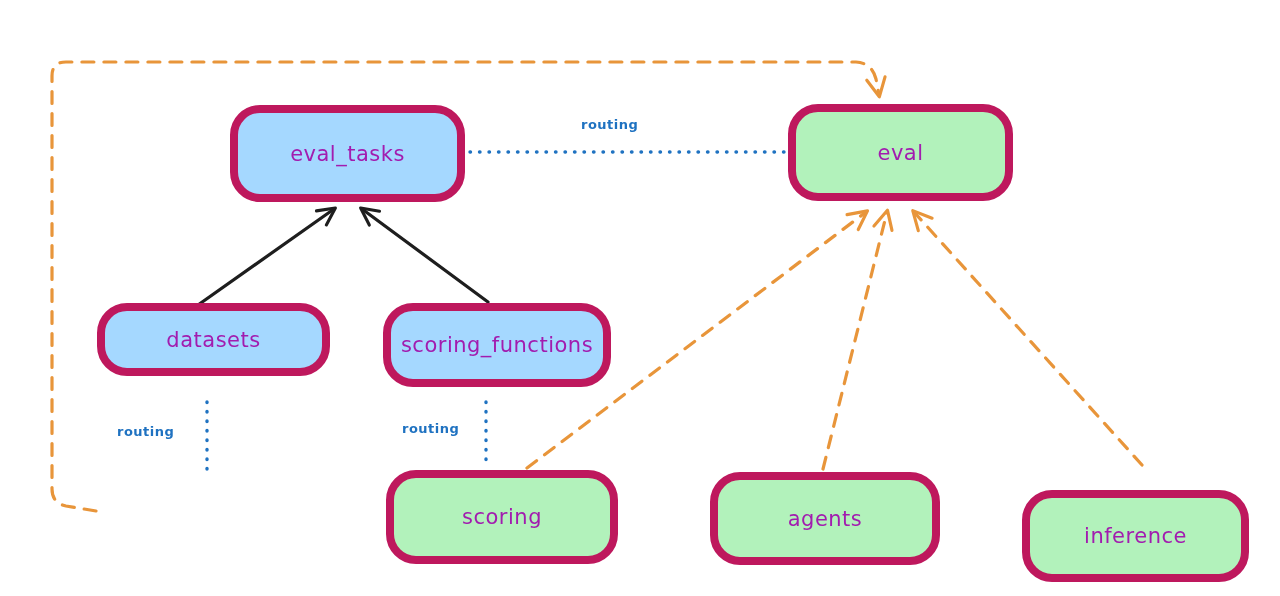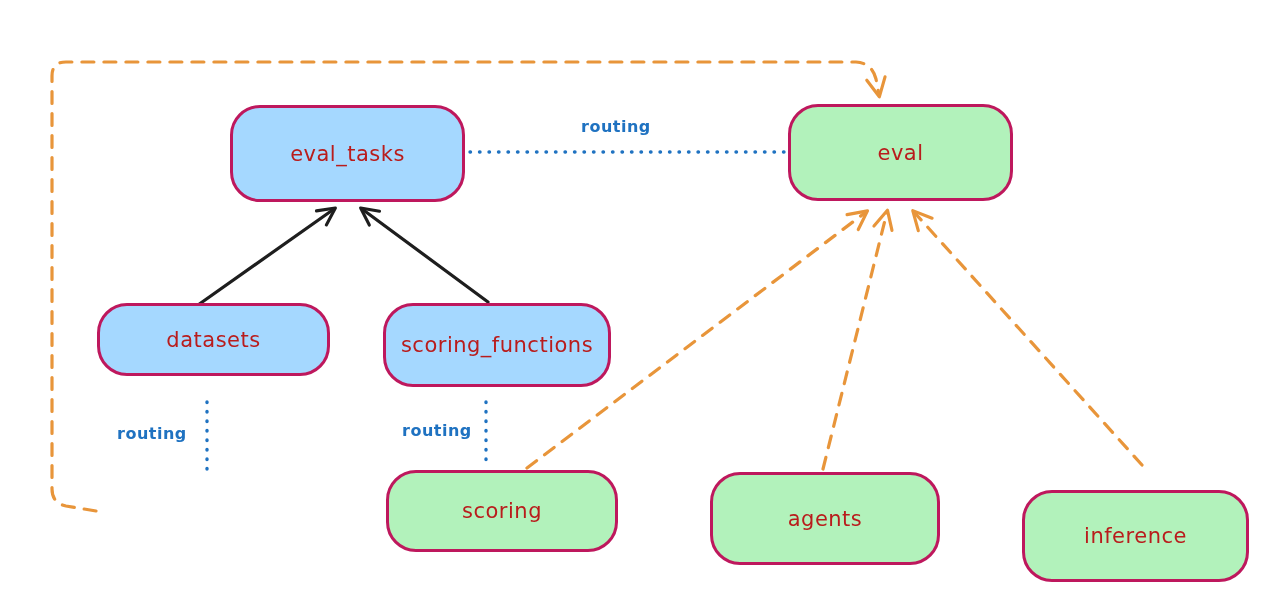--- a/index.html
+++ b/index.html
@@ -17,36 +17,36 @@
   }
   .edges-layer {
     position: absolute;
     left: 0; top: 0;
     width: 1280px;
     height: 596px;
   }
   .node {
     position: absolute;
     box-sizing: border-box;
-    border: 3px solid #be185d;
+    border: 8px solid #be185d;
     border-radius: 30px;
     display: flex;
     align-items: center;
     justify-content: center;
     font-size: 21px;
-    color: #b91c1c;
+    color: #a21caf;
     letter-spacing: 0.5px;
   }
   .node.blue  { background: #a5d8ff; }
   .node.green { background: #b2f2bb; }
   .edge-label {
     position: absolute;
     color: #1f72c1;
     font-weight: bold;
-    font-size: 16px;
+    font-size: 13px;
     letter-spacing: 0.5px;
   }
 </style>
 </head>
 <body>
 
 <div class="canvas">
 
   <svg class="edges-layer" width="1280" height="596" viewBox="0 0 1280 596">
     <defs>
@@ -82,21 +82,21 @@
 
   <div class="node blue" style="left:97px; top:303px; width:233px; height:73px;">
     <span>datasets</span>
   </div>
 
   <div class="node blue" style="left:383px; top:303px; width:228px; height:84px;">
     <span>scoring_functions</span>
   </div>
 
 
-  <div class="node green" style="left:386px; top:470px; width:232px; height:82px;">
+  <div class="node green" style="left:386px; top:470px; width:232px; height:94px;">
     <span>scoring</span>
   </div>
 
   <div class="node green" style="left:710px; top:472px; width:230px; height:93px;">
     <span>agents</span>
   </div>
 
   <div class="node green" style="left:1022px; top:468px; width:227px; height:92px;margin-top:22px;">
     <span>inference</span>
   </div>

